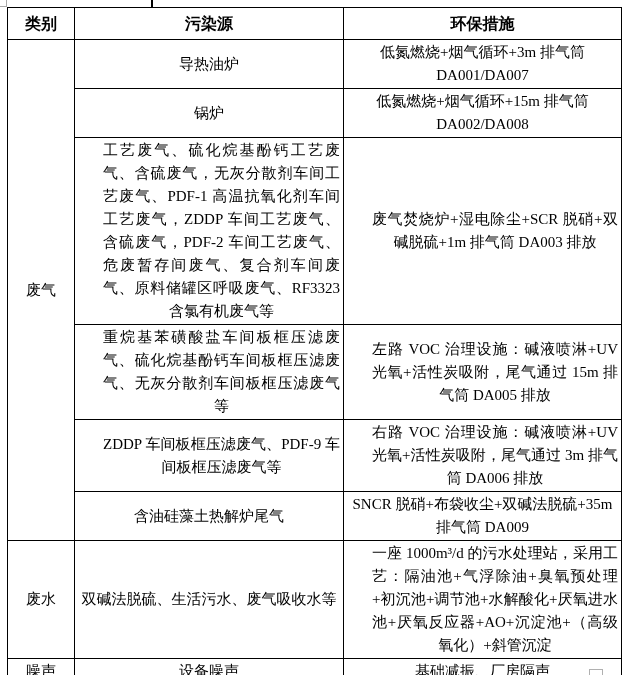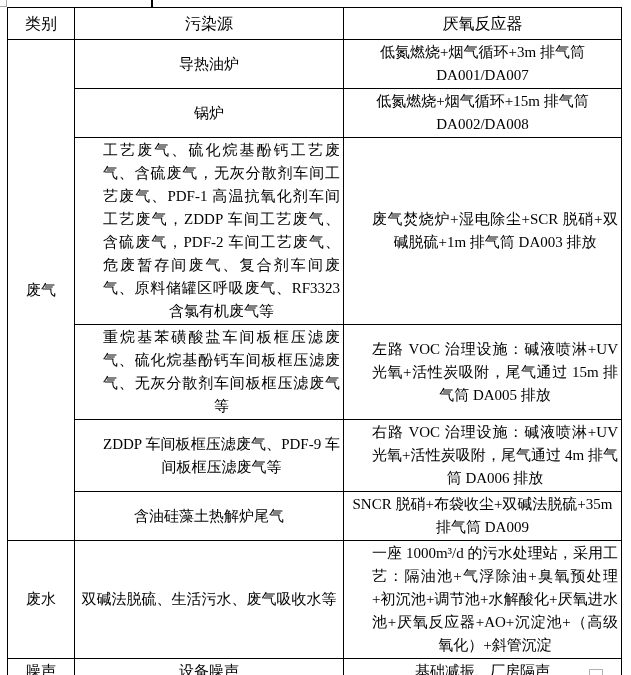--- a/index.html
+++ b/index.html
@@ -29,21 +29,21 @@
     vertical-align: middle;
     padding: 1px 3px;
     font-size: 15px;
     line-height: 23px;
     text-align: center;
     overflow: hidden;
     word-break: break-word;
   }
   .doc-table th {
     font-size: 16px;
-    font-weight: normal;
+    font-weight: bold;
   }
   .doc-table td.just {
     text-align: justify;
     text-align-last: center;
     padding-left: 28px;
   }
   
   .tl-handle {
     position: absolute;
     left: -3px;
@@ -80,42 +80,42 @@
 <table class="doc-table">
   <colgroup>
     <col style="width:67px">
     <col style="width:269px">
     <col style="width:278px">
   </colgroup>
   <tbody>
     <tr style="height:32px">
       <th>类别</th>
       <th>污染源</th>
-      <th>厌氧反应器</th>
+      <th>环保措施</th>
     </tr>
     <tr style="height:45px">
       <td rowspan="6">废气</td>
       <td>导热油炉</td>
       <td>低氮燃烧+烟气循环+3m 排气筒 DA001/DA007</td>
     </tr>
     <tr style="height:46px">
       <td>锅炉</td>
       <td>低氮燃烧+烟气循环+15m 排气筒 DA002/DA008</td>
     </tr>
     <tr style="height:166px">
       <td class="just">工艺废气、硫化烷基酚钙工艺废气、含硫废气，无灰分散剂车间工艺废气、PDF-1 高温抗氧化剂车间工艺废气，ZDDP 车间工艺废气、含硫废气，PDF-2 车间工艺废气、危废暂存间废气、复合剂车间废气、原料储罐区呼吸废气、RF3323 含氯有机废气等</td>
       <td class="just">废气焚烧炉+湿电除尘+SCR 脱硝+双碱脱硫+1m 排气筒 DA003 排放</td>
     </tr>
     <tr style="height:72px">
       <td class="just">重烷基苯磺酸盐车间板框压滤废气、硫化烷基酚钙车间板框压滤废气、无灰分散剂车间板框压滤废气等</td>
       <td class="just">左路 VOC 治理设施：碱液喷淋+UV 光氧+活性炭吸附，尾气通过 15m 排气筒 DA005 排放</td>
     </tr>
     <tr style="height:72px">
       <td class="just">ZDDP 车间板框压滤废气、PDF-9 车间板框压滤废气等</td>
-      <td class="just">右路 VOC 治理设施：碱液喷淋+UV 光氧+活性炭吸附，尾气通过 4m 排气筒 DA006 排放</td>
+      <td class="just">右路 VOC 治理设施：碱液喷淋+UV 光氧+活性炭吸附，尾气通过 3m 排气筒 DA006 排放</td>
     </tr>
     <tr style="height:45px">
       <td>含油硅藻土热解炉尾气</td>
       <td>SNCR 脱硝+布袋收尘+双碱法脱硫+35m 排气筒 DA009</td>
     </tr>
     <tr style="height:114px">
       <td>废水</td>
       <td>双碱法脱硫、生活污水、废气吸收水等</td>
       <td class="just">一座 1000m³/d 的污水处理站，采用工艺：隔油池+气浮除油+臭氧预处理+初沉池+调节池+水解酸化+厌氧进水池+厌氧反应器+AO+沉淀池+（高级氧化）+斜管沉淀</td>
     </tr>

